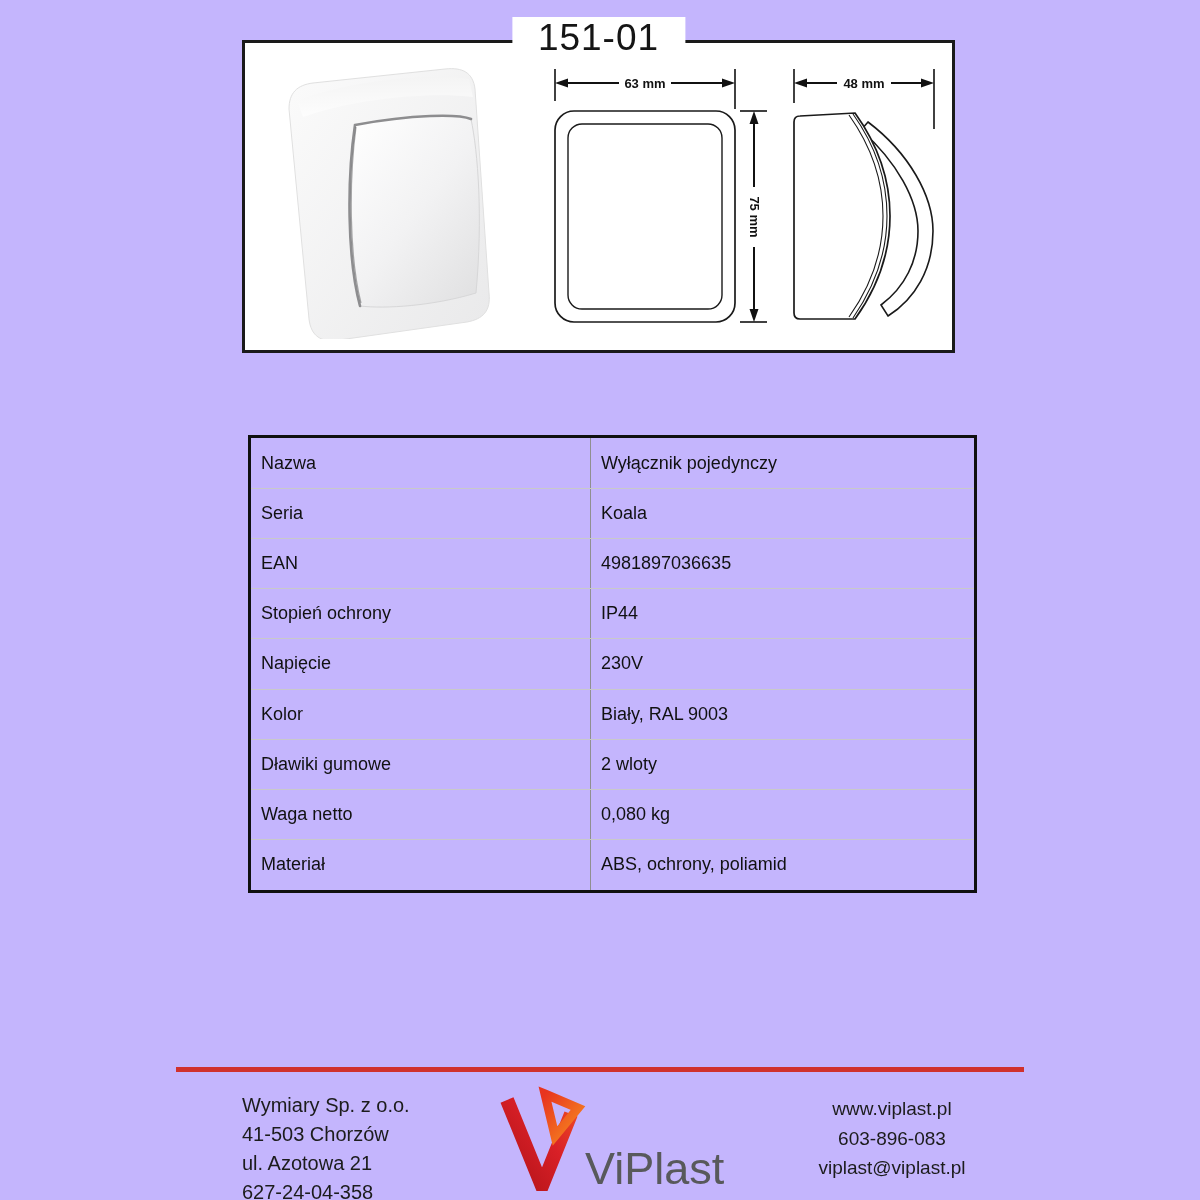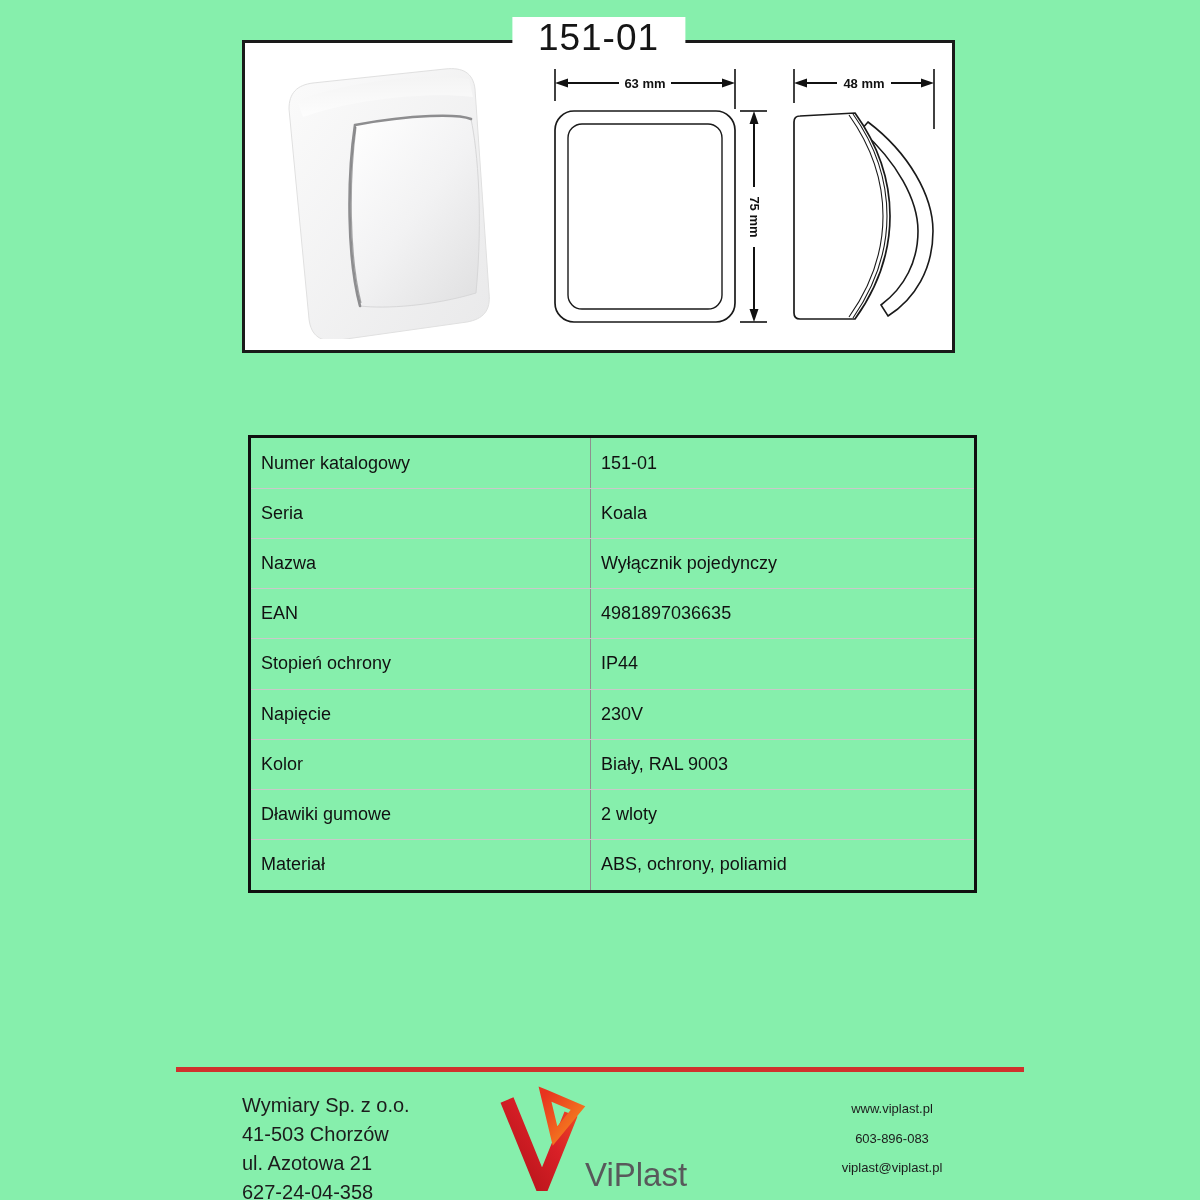--- a/index.html
+++ b/index.html
@@ -1,16 +1,16 @@
 <!DOCTYPE html>
 <html><head>
 <meta charset="utf-8">
 <style>
   html,body{margin:0;padding:0;background:#ffffff;}
-  .page{position:relative;width:1200px;height:1200px;background:#86efac;
+  .page{position:relative;width:1200px;height:1200px;background:#c4b5fd;
         font-family:"Liberation Sans",sans-serif;color:#151515;overflow:hidden;}
 
   
   .diagram-box{position:absolute;left:242px;top:40px;width:707px;height:307px;
                border:3px solid #1a1a1a;background:#fff;}
   .diagram-title{position:absolute;left:50%;top:-26px;transform:translateX(-50%);
                  background:#fff;padding:0 26px;font-size:37px;letter-spacing:1px;
                  color:#151515;white-space:nowrap;}
   .photo-svg{position:absolute;left:18px;top:14px;}
   .drawings-svg{position:absolute;left:292px;top:16px;}
@@ -25,24 +25,24 @@
   .spec-table tr:last-child td{border-bottom:none;}
   .spec-table td.k{width:329px;border-right:1px solid #8f8f8f;}
   .spec-table td.v{width:373px;}
 
   
   .footer-divider{position:absolute;left:176px;top:1067px;width:848px;height:5px;
                   background:#d0312d;}
   .addr{position:absolute;left:242px;top:1091px;font-size:20px;line-height:29px;
         color:#1c1c1c;}
   .contact{position:absolute;left:782px;top:1094px;width:220px;text-align:center;
-           font-size:13px;line-height:29.5px;color:#1c1c1c;}
+           font-size:19px;line-height:29.5px;color:#1c1c1c;}
   .logo{position:absolute;left:497px;top:1086px;width:220px;height:105px;}
   .logo-mark{position:absolute;left:0;top:0;}
-  .logo-text{position:absolute;left:88px;bottom:0px;font-size:33px;color:#58595b;
+  .logo-text{position:absolute;left:88px;bottom:0px;font-size:45px;color:#58595b;
              letter-spacing:0px;line-height:1;}
 </style>
 </head>
 <body>
 
 <div class="page">
 
   <section class="diagram-box">
     <span class="diagram-title">151-01</span>
 
@@ -115,50 +115,50 @@
         <polygon points="257,24 270,19.5 270,28.5" fill="#111" stroke="none"></polygon>
         <polygon points="397,24 384,19.5 384,28.5" fill="#111" stroke="none"></polygon>
       </g>
       <text class="dim-text" x="327" y="28.5" text-anchor="middle" stroke="none">48 mm</text>
     </svg>
   </section>
 
   <table class="spec-table">
     <tbody>
       <tr>
-        <td class="k">Numer katalogowy</td>
-        <td class="v">151-01</td>
+        <td class="k">Nazwa</td>
+        <td class="v">Wyłącznik pojedynczy</td>
         </tr>
       <tr>
         <td class="k">Seria</td>
         <td class="v">Koala</td>
         </tr>
       <tr>
-        <td class="k">Nazwa</td>
-        <td class="v">Wyłącznik pojedynczy</td>
-        </tr>
-      <tr>
         <td class="k">EAN</td>
         <td class="v">4981897036635</td>
         </tr>
       <tr>
         <td class="k">Stopień ochrony</td>
         <td class="v">IP44</td>
         </tr>
       <tr>
         <td class="k">Napięcie</td>
         <td class="v">230V</td>
         </tr>
       <tr>
         <td class="k">Kolor</td>
         <td class="v">Biały, RAL 9003</td>
         </tr>
       <tr>
         <td class="k">Dławiki gumowe</td>
         <td class="v">2 wloty</td>
+        </tr>
+      <tr>
+        <td class="k">Waga netto</td>
+        <td class="v">0,080 kg</td>
         </tr>
       <tr>
         <td class="k">Materiał</td>
         <td class="v">ABS, ochrony, poliamid</td>
         </tr>
     </tbody>
   </table>
 
   <footer>
     <div class="footer-divider"></div>

